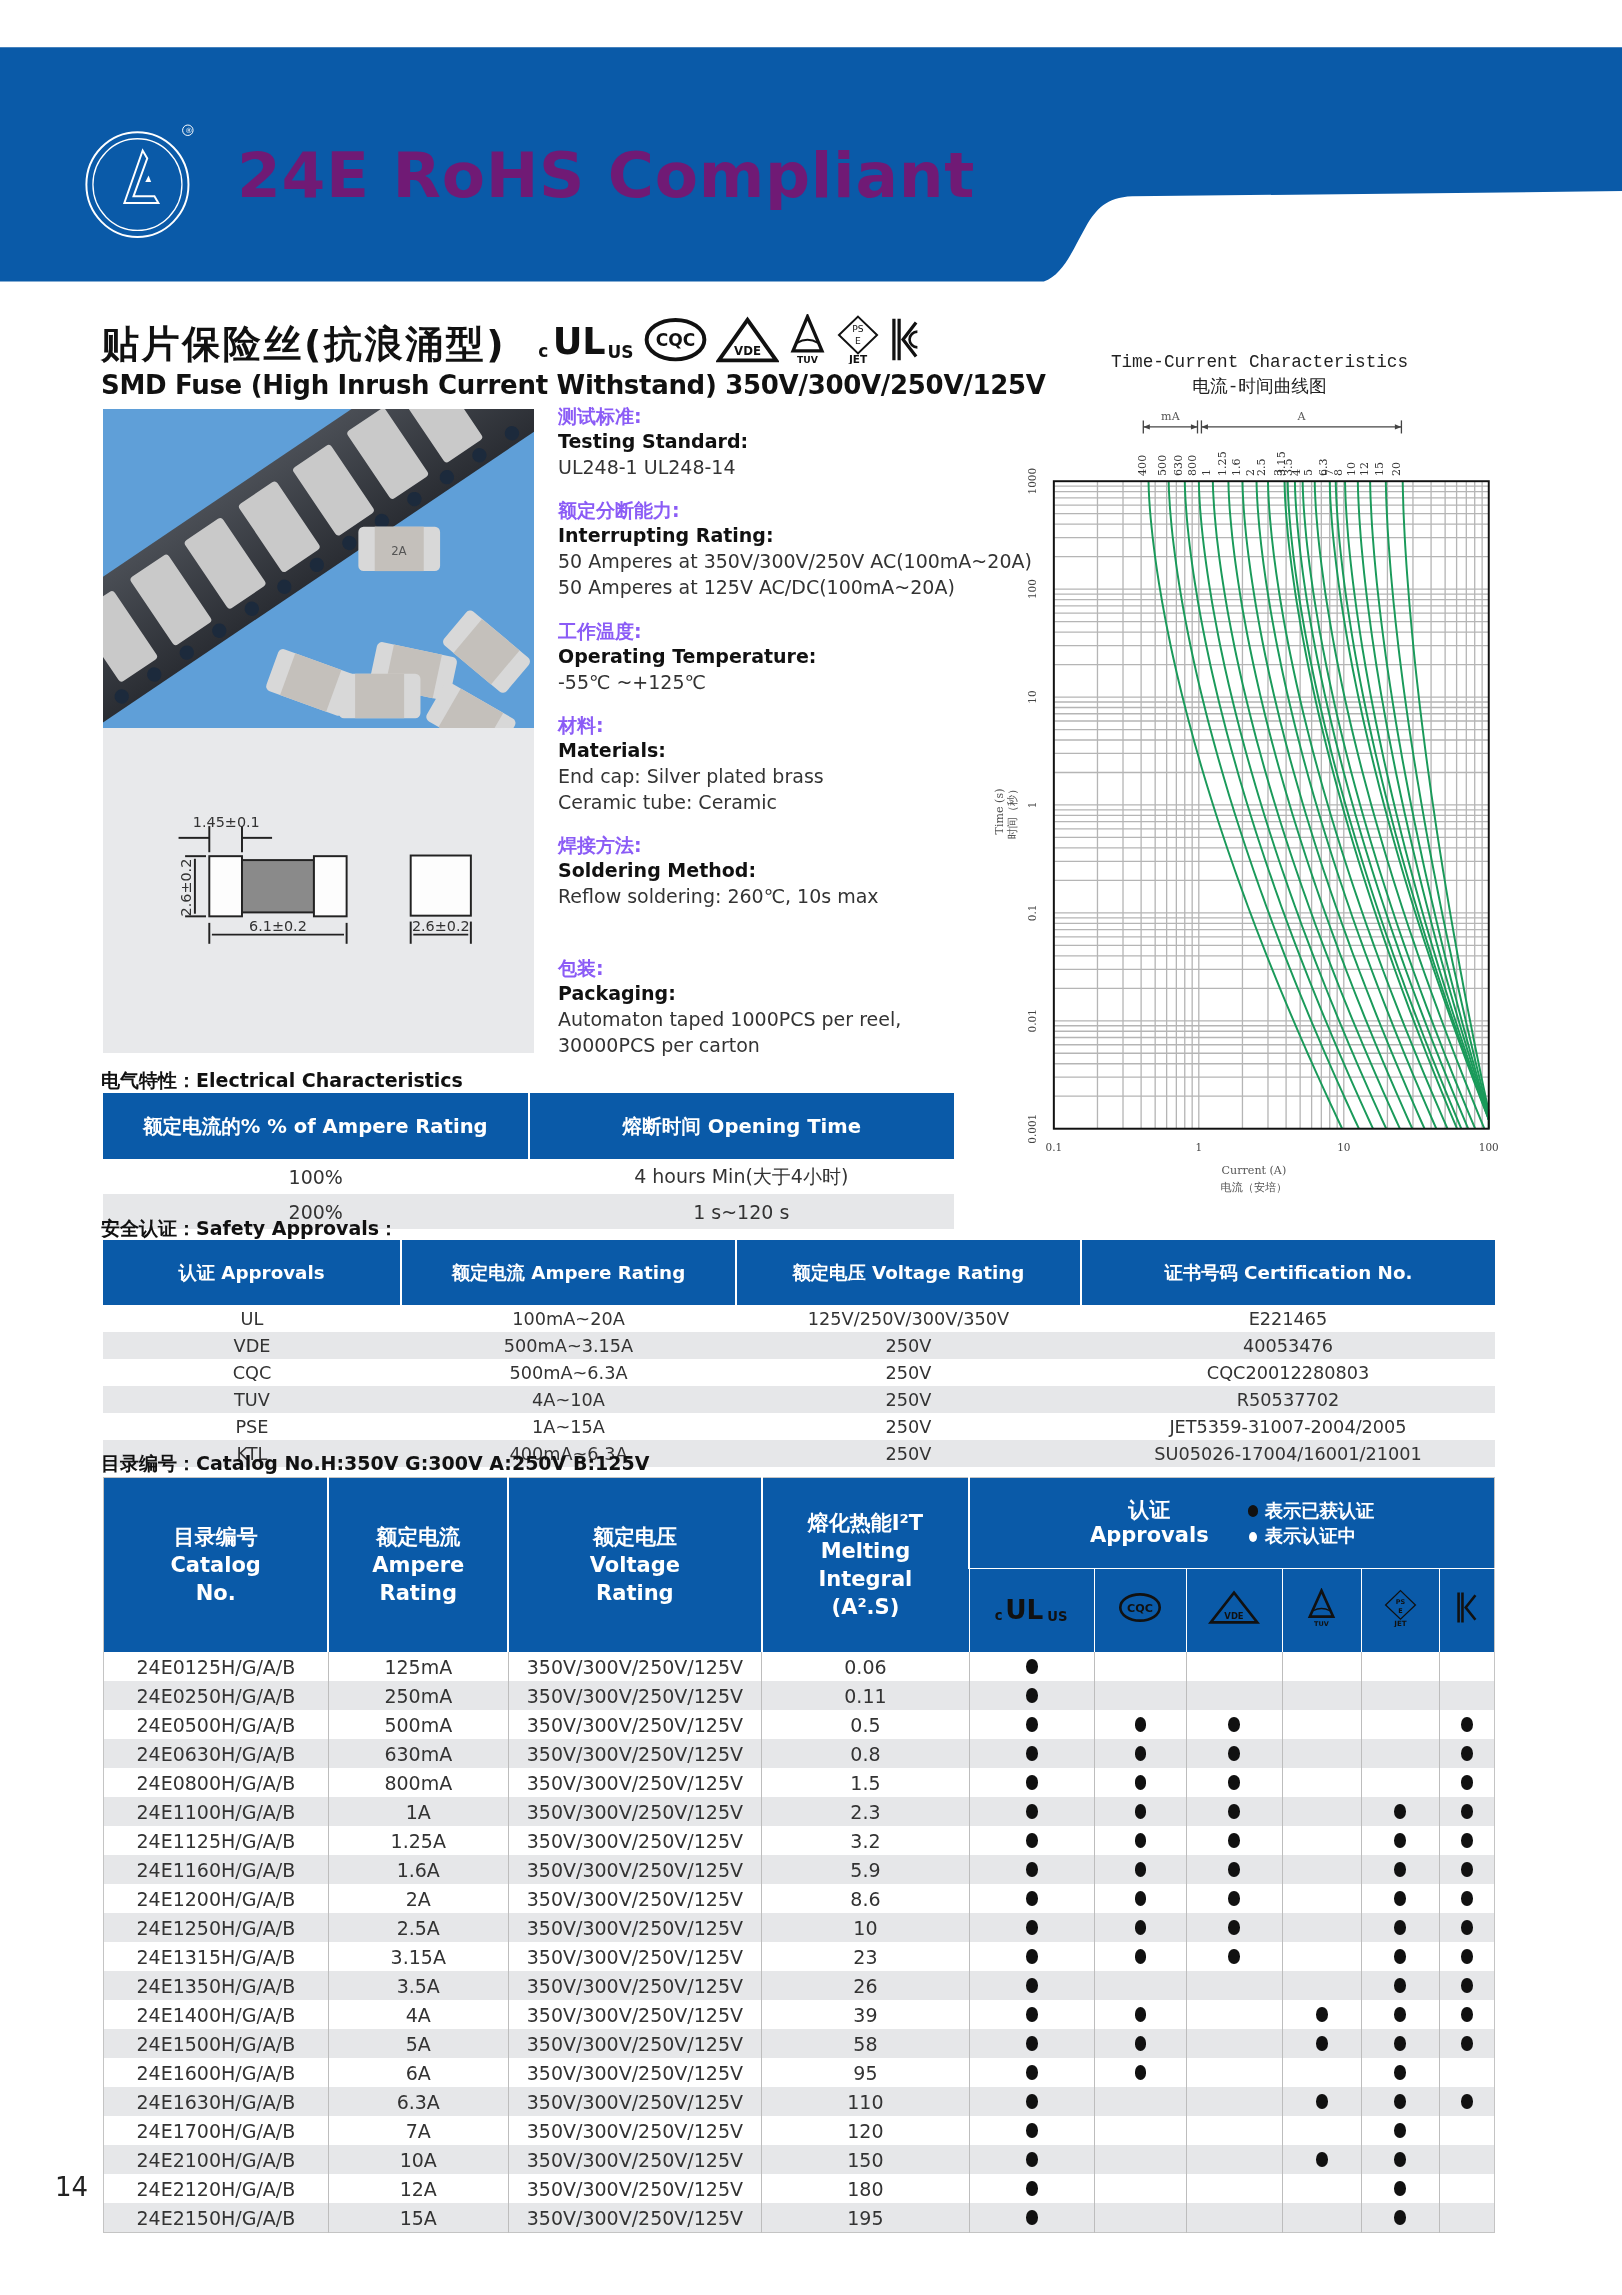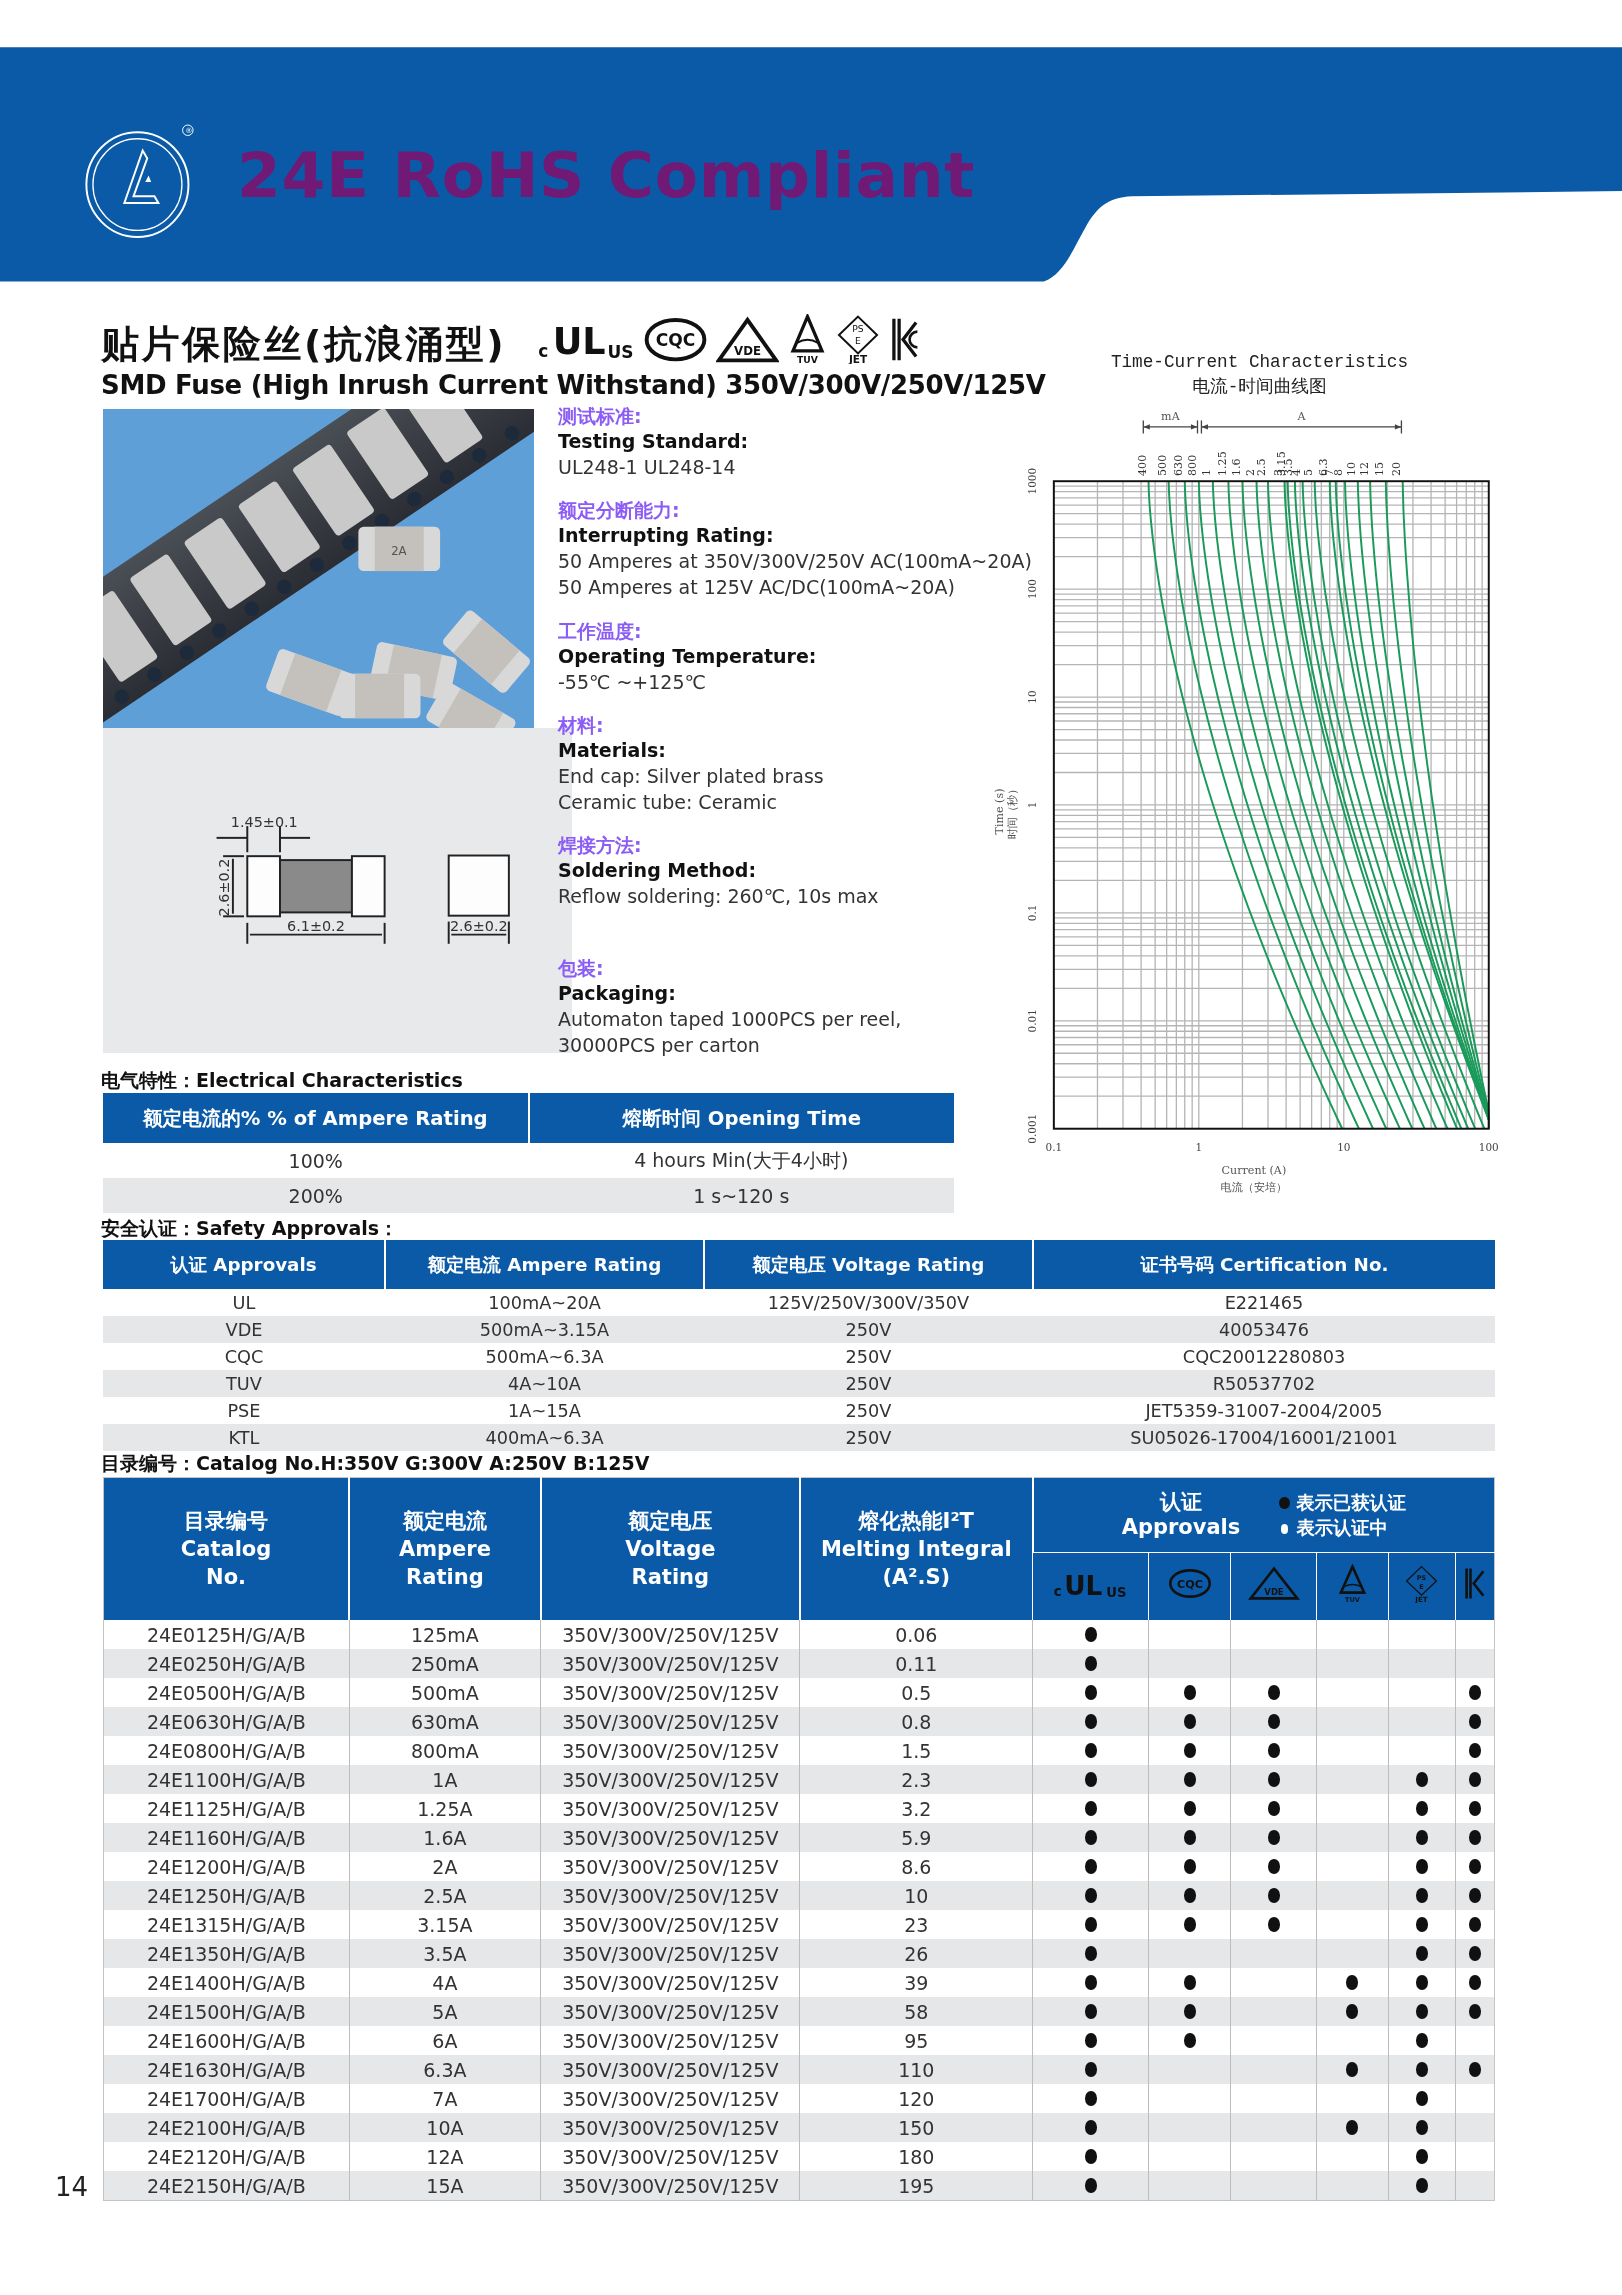--- a/index.html
+++ b/index.html
@@ -6,35 +6,35 @@
   body { width:1623px; height:2295px; position:relative; overflow:hidden; font-family:"Liberation Sans", "DejaVu Sans", sans-serif; color:#2a2a2a; }
   
   #banner-svg { position:absolute; left:0; top:0; }
   .banner-title { position:absolute; left:237px; top:139px; font-size:63px; font-weight:bold; color:#701a75; letter-spacing:0.7px; font-family:"DejaVu Sans", sans-serif; }
   
   .title-cn { position:absolute; left:101px; top:319px; font-size:38px; font-weight:bold; color:#111; font-family:"DejaVu Sans", sans-serif; letter-spacing:2.6px; }
   .title-en { position:absolute; left:101px; top:370px; font-size:26px; font-weight:bold; color:#111; font-family:"DejaVu Sans", sans-serif; letter-spacing:-0.3px; }
   .cert-row { position:absolute; left:537px; top:313px; height:52px; display:flex; align-items:center; gap:9.2px; }
   
   .photo { position:absolute; left:103px; top:409px; width:431px; height:319px; background:#5f9fd8; overflow:hidden; }
-  .drawing { position:absolute; left:103px; top:728px; width:431px; height:325px; background:#e8e9eb;padding-left:38px; }
+  .drawing { position:absolute; left:103px; top:728px; width:431px; height:325px; background:#e8e9eb; }
   
   .specs { position:absolute; left:558px; top:404px; width:497px; }
   .spec-block { margin-bottom:18.3px; }
   .spec-cn { font-size:19px; font-weight:bold; color:#8b5cf6; line-height:25px; font-family:"DejaVu Sans", sans-serif; }
   .spec-en { font-size:19px; font-weight:bold; color:#111; line-height:25px; font-family:"DejaVu Sans", sans-serif; }
   .spec-val { font-size:19px; color:#333; line-height:26px; font-family:"DejaVu Sans", sans-serif; }
   
   .chart-title { position:absolute; left:1047px; top:350px; width:425px; text-align:center; font-family:Liberation Mono, monospace; font-size:17.7px; color:#222; line-height:25px; }
   #tcc-svg { position:absolute; left:975px; top:406px; }
   
   .sec-title { position:absolute; left:101px; font-size:19px; font-weight:bold; color:#111; font-family:"DejaVu Sans", sans-serif; }
   
   table { border-collapse:collapse; position:absolute; font-family:"DejaVu Sans", sans-serif; }
-  th { background:#0a5aa8; color:#fff; font-weight:bold; font-size:19.6px; border-left:2px solid #ffffff; padding:8px; }
+  th { background:#0a5aa8; color:#fff; font-weight:bold; font-size:19.6px; border-left:2px solid #ffffff; padding:16px; }
   th:first-child { border-left:none; }
   td { text-align:center; font-size:19px; color:#333; padding:0; }
   tr.alt td { background:#e6e7e9; }
   .elec th { height:34px; }
   .elec td { height:35px; }
   .safety th { height:33px; font-size:18.3px; }
   .safety td { height:27px; font-size:17.7px; }
   .catalog { border:1.3px solid #c4c4c4; }
   .catalog th { font-size:21px; line-height:28px; }
   .catalog td { height:29px; font-size:19px; border-left:1.3px solid #bdbdbd; }

